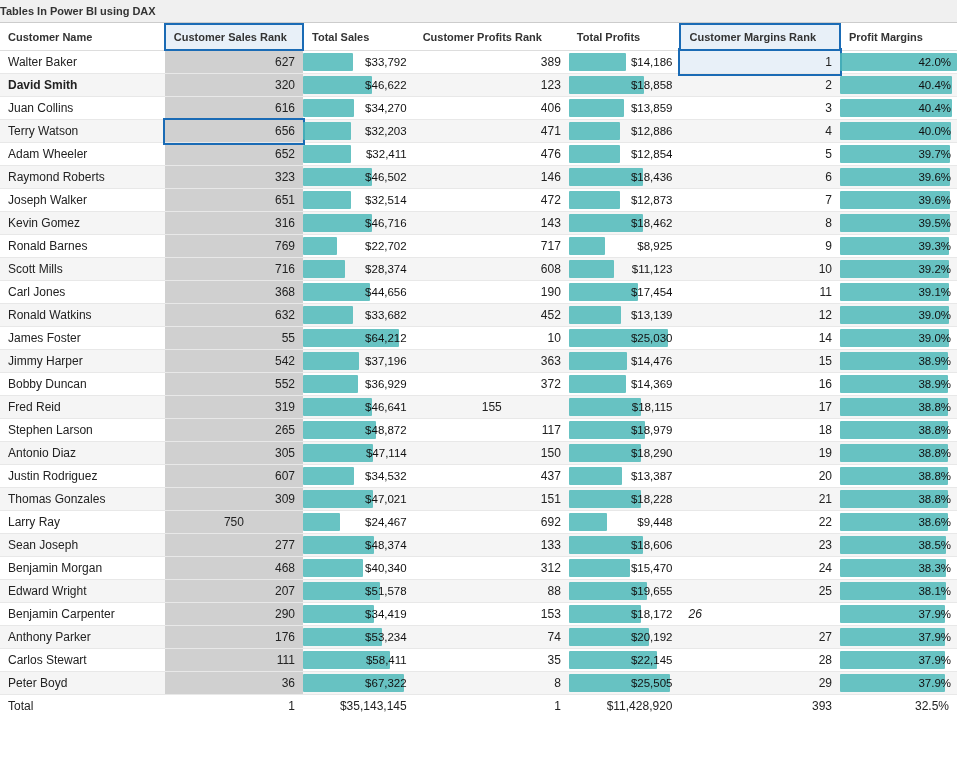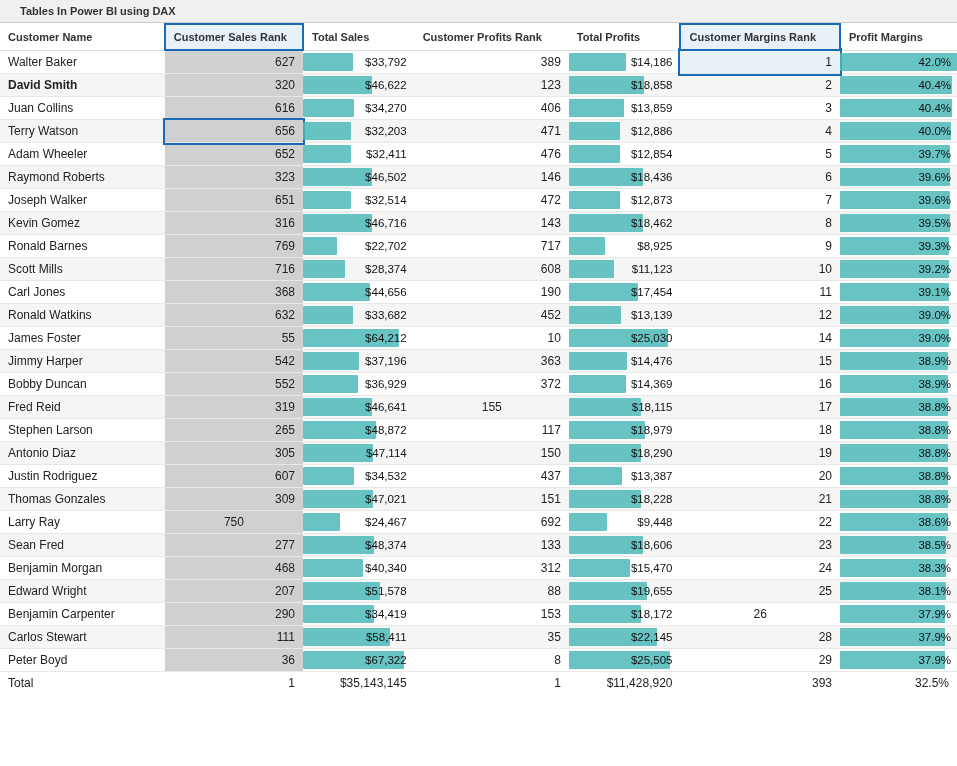--- a/index.html
+++ b/index.html
@@ -129,21 +129,21 @@
     .col-customer { width: 155px; }
     .col-sales-rank { width: 130px; }
     .col-total-sales { width: 105px; }
     .col-profits-rank { width: 145px; }
     .col-total-profits { width: 105px; }
     .col-margins-rank { width: 150px; }
     .col-profit-margins { width: 110px; }
 
     .title-bar {
       background: #f0f0f0;
-      padding: 5px 20px;
+      padding: 5px 0;
       font-size: 11px;
       color: #333;
       font-weight: 600;
       border-bottom: 1px solid #ccc;
     }
   </style>
 </head>
 <body>
 
 <div class="table-container">
@@ -542,21 +542,21 @@
             <span class="profit-bar-bg" style="width:34%"></span>
             <span class="profit-bar-text">$9,448</span>
           </td>
           <td style="text-align: right;">22</td>
           <td class="bar-cell">
             <span class="bar-bg" style="width:92%"></span>
             <span class="bar-text">38.6%</span>
           </td>
         </tr>
         <tr>
-          <td>Sean Fred</td>
+          <td>Sean Joseph</td>
           <td style="text-align: right; background: rgb(208, 208, 208); color: rgb(34, 34, 34);">277</td>
           <td class="sales-bar-cell">
             <span class="sales-bar-bg" style="width:64%"></span>
             <span class="sales-bar-text">$48,374</span>
           </td>
           <td style="text-align: right;">133</td>
           <td class="profit-bar-cell">
             <span class="profit-bar-bg" style="width:66%"></span>
             <span class="profit-bar-text">$18,606</span>
           </td>
@@ -607,21 +607,39 @@
           <td style="text-align: right; background: rgb(208, 208, 208); color: rgb(34, 34, 34);">290</td>
           <td class="sales-bar-cell">
             <span class="sales-bar-bg" style="width:64%"></span>
             <span class="sales-bar-text">$34,419</span>
           </td>
           <td style="text-align: right;">153</td>
           <td class="profit-bar-cell">
             <span class="profit-bar-bg" style="width:65%"></span>
             <span class="profit-bar-text">$18,172</span>
           </td>
-          <td style="text-align: center;">26</td>
+          <td style="text-align: left; font-style: italic;">26</td>
+          <td class="bar-cell">
+            <span class="bar-bg" style="width:90%"></span>
+            <span class="bar-text">37.9%</span>
+          </td>
+        </tr>
+        <tr>
+          <td>Anthony Parker</td>
+          <td style="text-align: right; background: rgb(208, 208, 208); color: rgb(34, 34, 34);">176</td>
+          <td class="sales-bar-cell">
+            <span class="sales-bar-bg" style="width:71%"></span>
+            <span class="sales-bar-text">$53,234</span>
+          </td>
+          <td style="text-align: right;">74</td>
+          <td class="profit-bar-cell">
+            <span class="profit-bar-bg" style="width:72%"></span>
+            <span class="profit-bar-text">$20,192</span>
+          </td>
+          <td style="text-align: right;">27</td>
           <td class="bar-cell">
             <span class="bar-bg" style="width:90%"></span>
             <span class="bar-text">37.9%</span>
           </td>
         </tr>
         <tr>
           <td>Carlos Stewart</td>
           <td style="text-align: right; background: rgb(208, 208, 208); color: rgb(34, 34, 34);">111</td>
           <td class="sales-bar-cell">
             <span class="sales-bar-bg" style="width:78%"></span>

